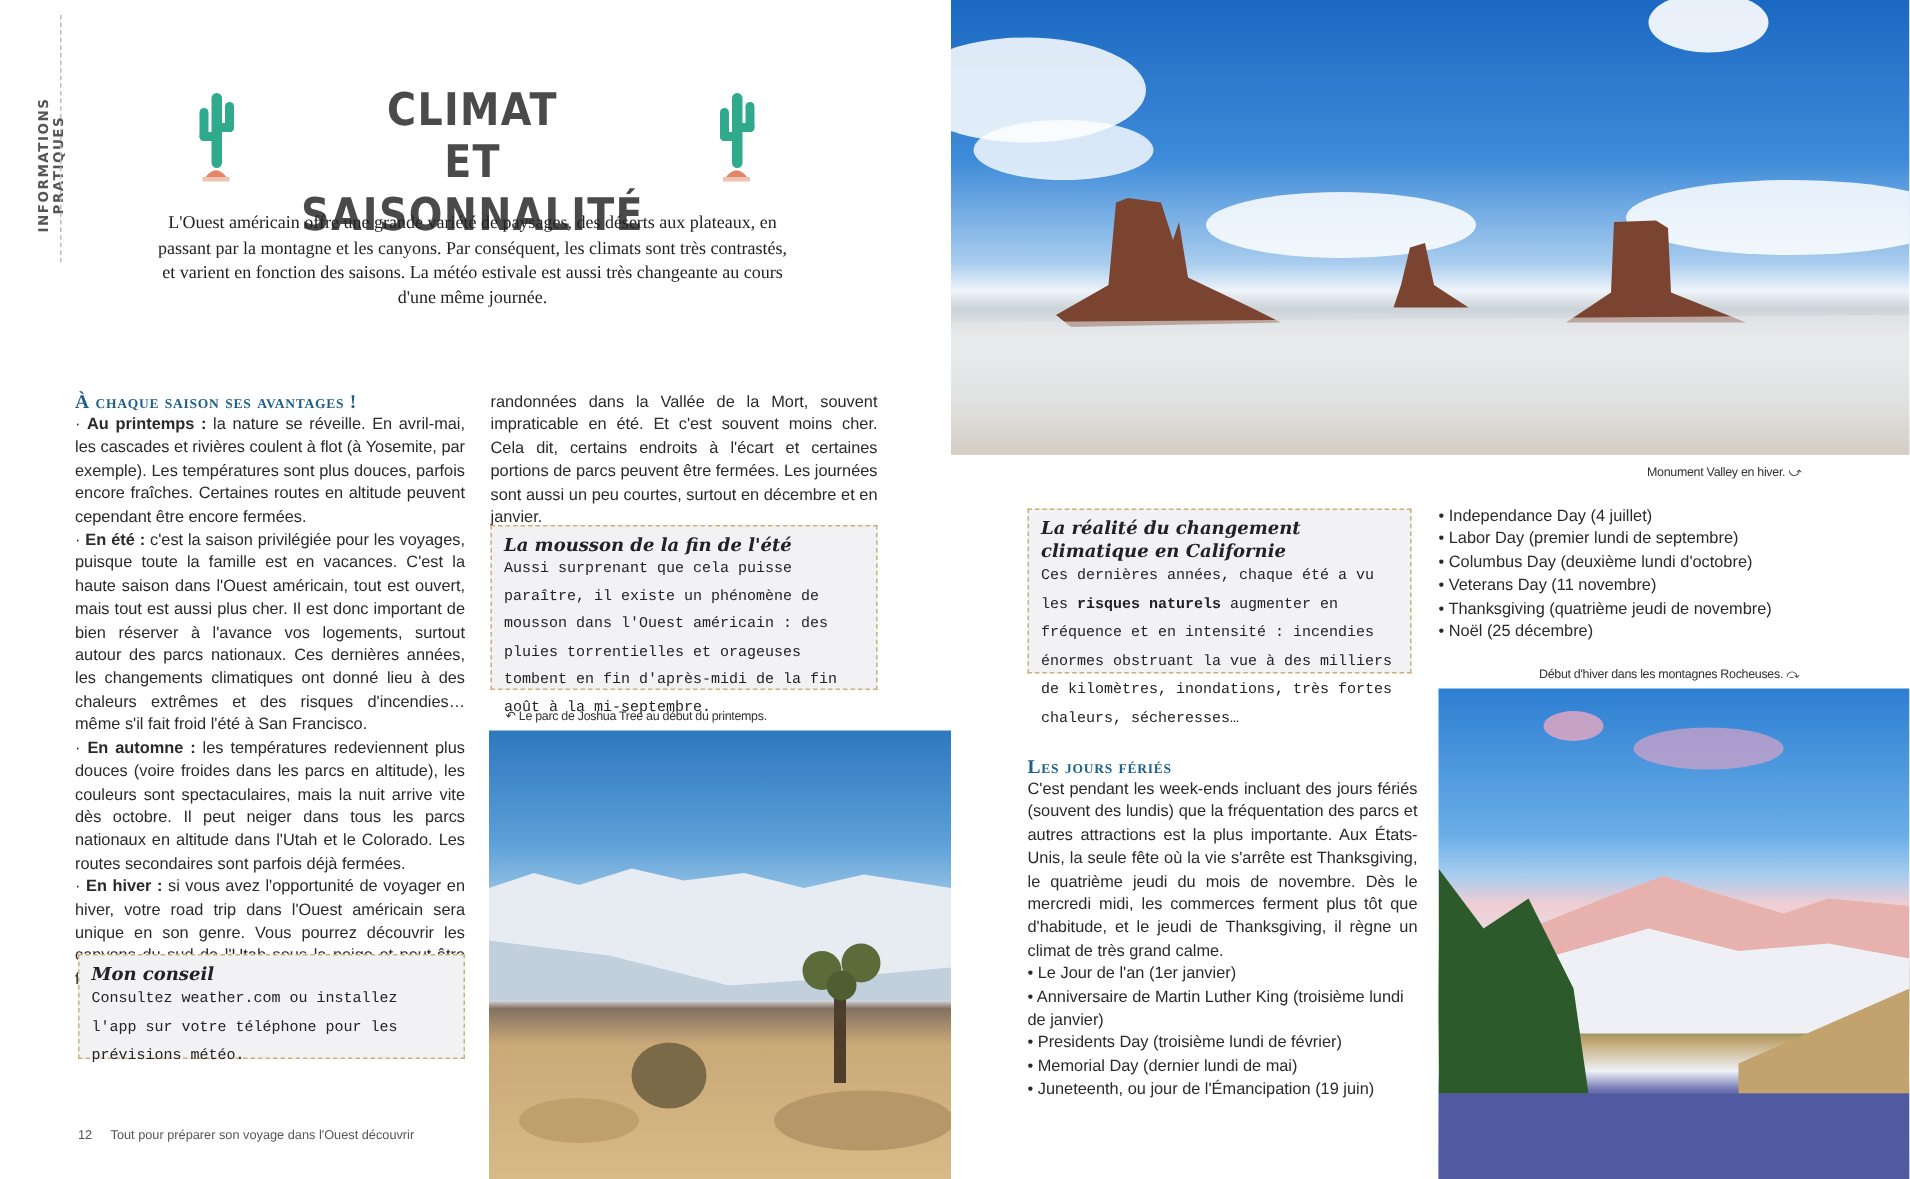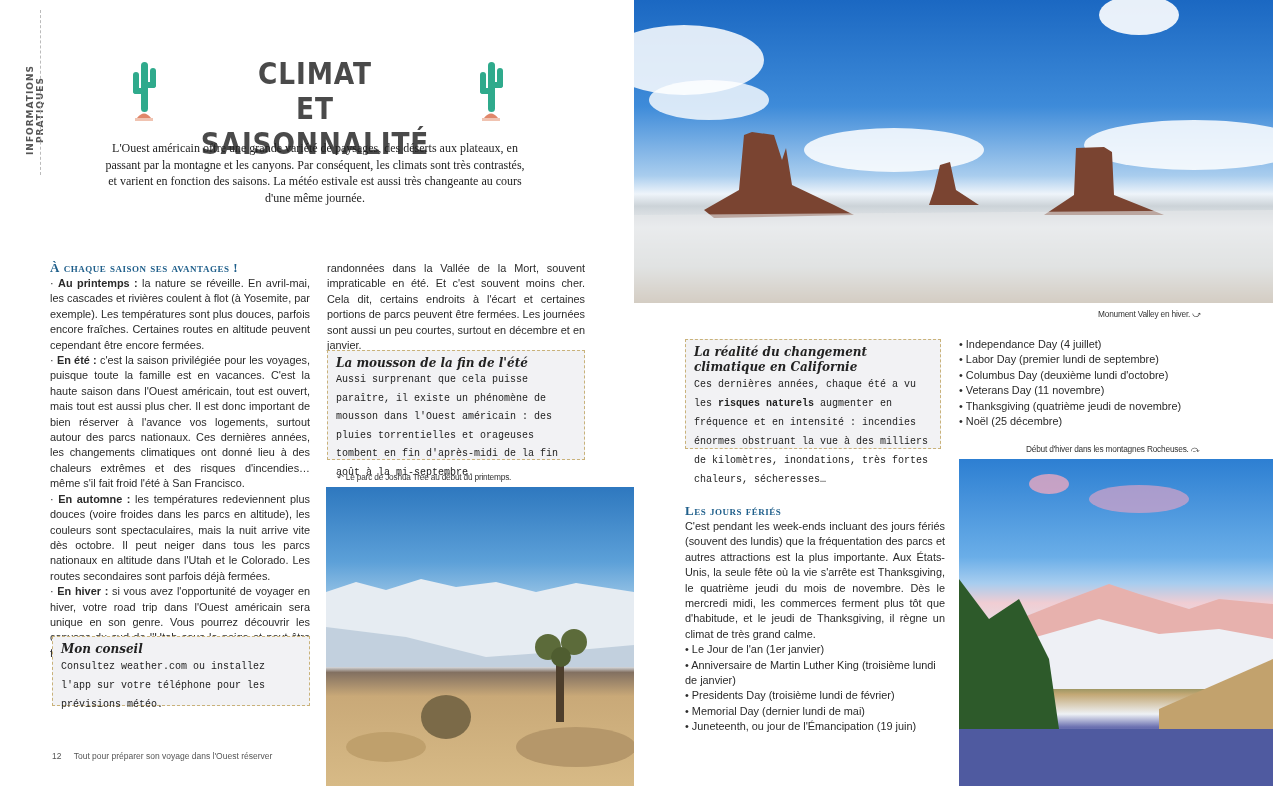--- a/index.html
+++ b/index.html
@@ -144,21 +144,21 @@
   </svg>
 </div>
 
 <div class="abs box box-conseil">
   <div class="box-title">Mon conseil</div>
   <div class="box-body">Consultez weather.com ou installez l'app sur votre téléphone pour les prévisions météo.</div>
 </div>
 
 <div class="abs footer">
   <span class="pg">12</span>
-  <span>Tout pour préparer son voyage dans l'Ouest réserver</span>
+  <span>Tout pour préparer son voyage dans l'Ouest découvrir</span>
 </div>
 
 <div class="abs photo photo-monument" title="Monument Valley snowy landscape with buttes under blue sky">
   <svg width="639" height="303" viewBox="0 0 639 303">
     <ellipse cx="50" cy="60" rx="80" ry="35" fill="#ffffff" opacity="0.85"></ellipse>
     <ellipse cx="75" cy="100" rx="60" ry="20" fill="#ffffff" opacity="0.8"></ellipse>
     <ellipse cx="505" cy="15" rx="40" ry="20" fill="#ffffff" opacity="0.9"></ellipse>
     <ellipse cx="260" cy="150" rx="90" ry="22" fill="#ffffff" opacity="0.85"></ellipse>
     <ellipse cx="560" cy="145" rx="110" ry="25" fill="#ffffff" opacity="0.85"></ellipse>
     <path d="M110 135 L118 132 L140 135 L148 160 L152 148 L158 185 L200 205 L220 215 L80 218 L70 210 L105 190 Z" fill="#7a4431"></path>

